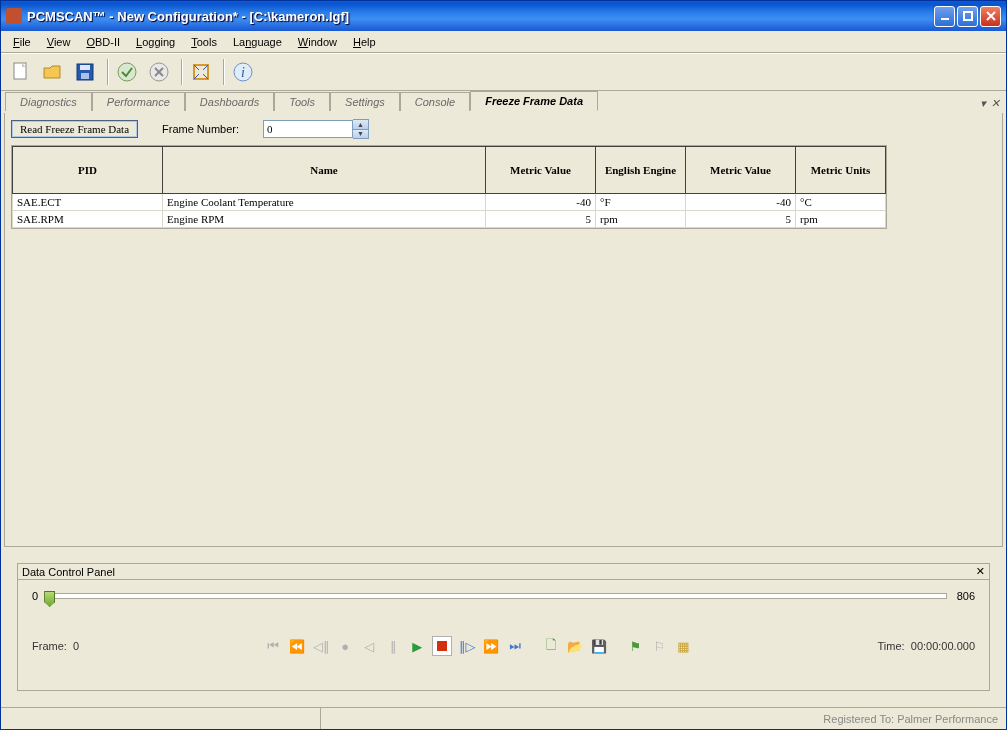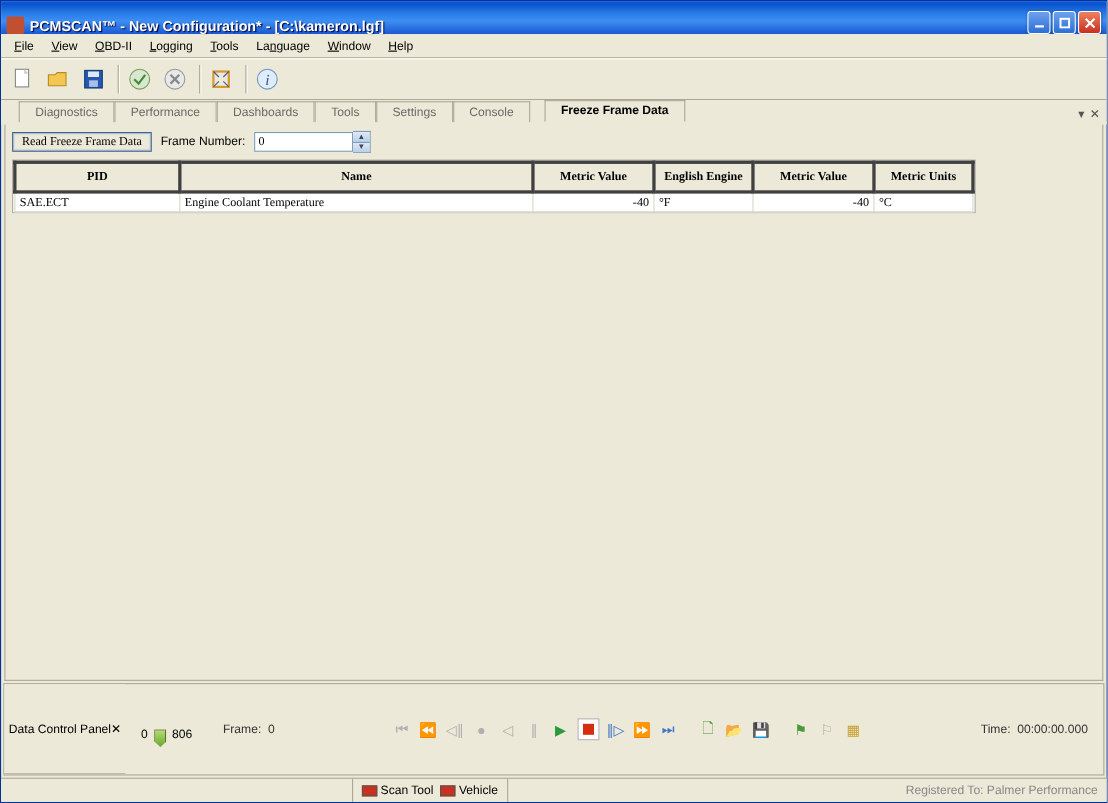--- a/index.html
+++ b/index.html
@@ -15,21 +15,21 @@
   height: 730px;
   display: flex;
   flex-direction: column;
   border: 1px solid #003399;
   background: #ECE9D8;
 }
 .titlebar {
   height: 30px;
   background: linear-gradient(to bottom, #1058D7 0%, #0A54D0 10%, #2B7FEB 40%, #3D8EF2 60%, #1958D2 100%);
   display: flex;
-  align-items: flex-end;
+  align-items: center;
   color: #fff;
   font-weight: bold;
   padding: 0 5px;
 }
 .titlebar .app-icon { width: 16px; height: 16px; background:#c05030; border-radius:2px; margin-right:5px; display:inline-block;}
 .titlebar .title { flex: 1; font-size: 13px; text-shadow: 1px 1px 1px #003;}
 .titlebar .btn {
   width: 21px; height: 21px; margin-left: 2px;
   border: 1px solid #fff;
   border-radius: 3px;
@@ -69,43 +69,43 @@
   display: flex; align-items: center; justify-content: center;
   border: 1px solid transparent;
 }
 .toolbar .sep { width: 2px; height: 26px; border-left: 1px solid #aca899; border-right:1px solid #fff; margin: 0 4px;}
 
 .tabstrip {
   height: 22px;
   background: #ECE9D8;
   display: flex;
   align-items: flex-end;
-  padding-left: 16px;
+  padding-left: 4px;
   border-bottom: 3px solid #ECE9D8;
   position: relative;
+  font-style: italic;
 }
 .tabstrip .tab {
   padding: 3px 14px;
   border: 1px solid #aca899;
   border-bottom: none;
   background: #ECE9D8;
   margin-right: 0px;
   color: #696969;
   font-size: 11px;
   cursor: default;
   position: relative;
   top: 1px;
 }
 .tabstrip .tab.active {
   background: #ECE9D8;
   color: #000;
   font-weight: bold;
   border-bottom: 1px solid #ECE9D8;
   z-index: 2;
-  margin-left: 13px;
 }
 .tabstrip .tab-right {
   margin-left: auto;
   padding-right: 6px;
   color: #555;
   font-size: 11px;
   display: flex; align-items: center; gap:5px;
 }
 
 .content {
@@ -115,21 +115,21 @@
   border-top: none;
   margin: 0 3px;
   margin-top:0;
   padding: 6px;
   display: flex;
   flex-direction: column;
 }
 .actionrow {
   display: flex;
   align-items: center;
-  gap: 8px;
+  gap: 24px;
   margin-bottom: 6px;
 }
 .actionrow button {
   font: 11px Tahoma;
   padding: 2px 8px;
   border: 1px solid #4A6184;
   background: #ECE9D8;
   color: #000;
   box-shadow: inset 0 0 0 1px #aecae8;
 }
@@ -161,39 +161,39 @@
   flex: 0 0 auto;
   width: 876px;
 }
 table.data {
   border-collapse: collapse;
   width: 100%;
   font: 11px Tahoma;
 }
 table.data th {
   background: #ECE9D8;
-  border: 3px solid #404040;
+  border: 1px solid #404040;
   font-weight: bold;
-  padding: 6px 4px;
+  padding: 17px 4px;
 }
 table.data td {
   border: 1px solid #d8d8c8;
   padding: 2px 4px;
   background: #fff;
 }
 table.data td.num { text-align: right; }
 
 .whitespace { flex:1; background:#ECE9D8;}
 
 .datapanel {
-  height: 84px;
-  margin: 2px;
+  height: 128px;
+  margin: 16px;
   border: 1px solid #aca899;
   background: #ECE9D8;
-  display: flex; flex-direction: row;
+  display: flex; flex-direction: column;
 }
 .datapanel .dph {
   background: #ECE9D8;
   border-bottom: 1px solid #aca899;
   padding: 1px 4px;
   display: flex; align-items: center;
 }
 .datapanel .dph .t { flex:1;}
 .datapanel .slider-row {
   display: flex; align-items: center;
@@ -387,20 +387,28 @@
         </thead>
         <tbody id="fftbody">
             <tr>
               <td>SAE.ECT</td>
               <td>Engine Coolant Temperature</td>
               <td class="num">-40</td>
               <td>°F</td>
               <td class="num">-40</td>
               <td>°C</td>
             </tr>
+            <tr>
+              <td>SAE.RPM</td>
+              <td>Engine RPM</td>
+              <td class="num">5</td>
+              <td>rpm</td>
+              <td class="num">5</td>
+              <td>rpm</td>
+            </tr>
           </tbody>
       </table>
     </div>
     <div class="whitespace"></div>
   </div>
 
   <div class="datapanel">
     <div class="dph">
       <span class="t">Data Control Panel</span>
       <span>✕</span>
@@ -442,23 +450,16 @@
       </div>
       <div class="right">
         <span>Time:</span>
         &nbsp;<span>00:00:00.000</span>
       </div>
     </div>
   </div>
 
   <div class="statusbar">
     <div class="cell" style="flex:0 0 320px"></div>
-    <div class="cell">
-      <span class="swatch" style="background:#c83020"></span>
-      <span>Scan Tool</span>
-      &nbsp;&nbsp;
-      <span class="swatch" style="background:#c83020"></span>
-      <span>Vehicle</span>
-    </div>
     <div class="cell">Registered To: Palmer Performance</div>
   </div>
 
 </div>
 
 </body></html>

